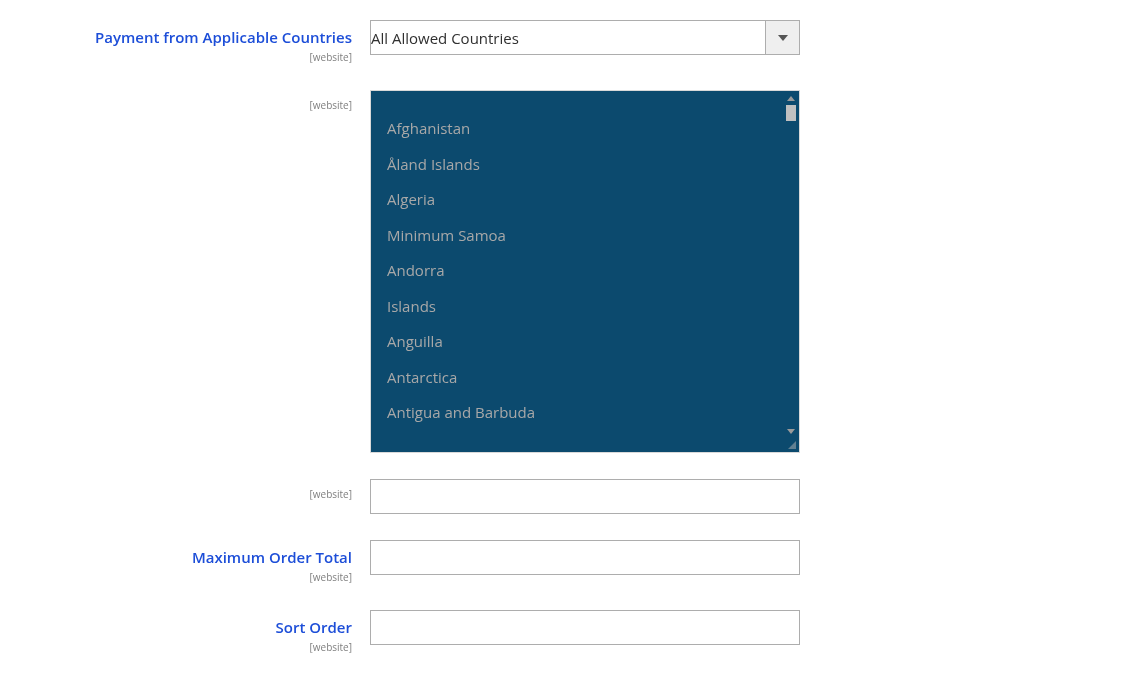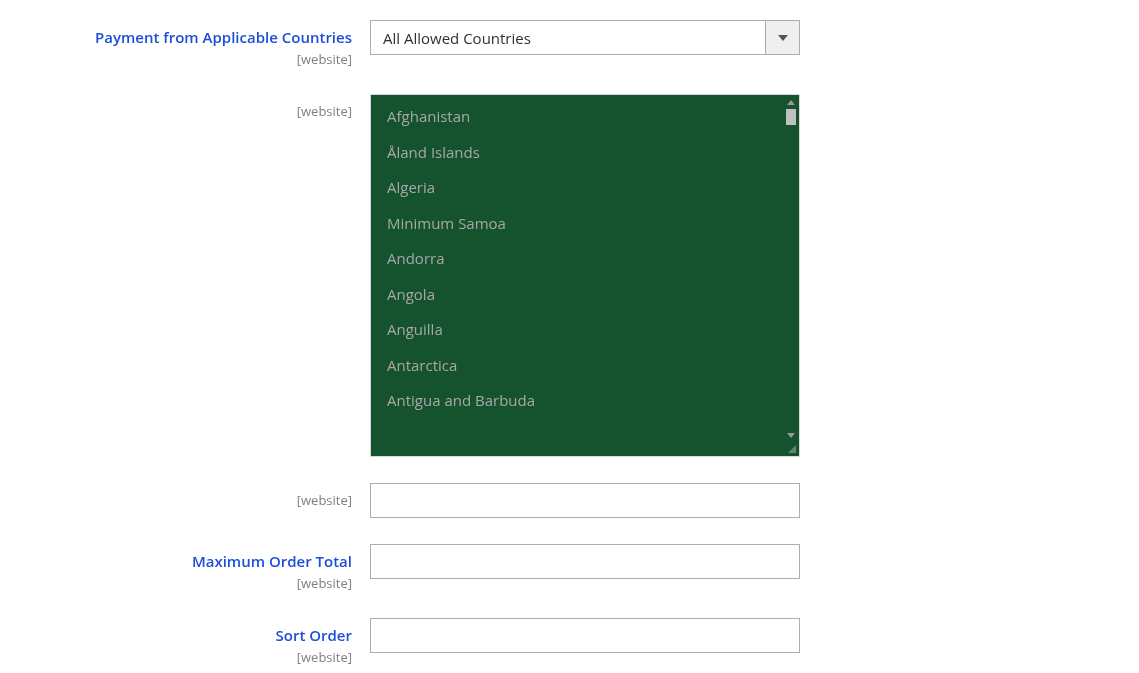--- a/index.html
+++ b/index.html
@@ -23,41 +23,41 @@
     padding-top: 6px;
     flex: 0 0 auto;
   }
   .label-text {
     font-size: 15px;
     font-weight: 600;
     color: #1d4ed8;
     line-height: 1.4;
   }
   .scope {
-    font-size: 13px;
+    font-size: 10px;
     color: #808080;
     display: block;
     margin-top: 2px;
   }
   .field-col {
     width: 430px;
     flex: 0 0 auto;
   }
 
   
   .select-wrap {
     position: relative;
     height: 35px;
   }
   .select-input {
     width: calc(100% - 35px);
     height: 100%;
     border: 1px solid #adadad;
     border-right: none;
-    padding: 0 12px;
+    padding: 0 0;
     font-size: 15px;
     color: #303030;
     display: flex;
     align-items: center;
     float: left;
   }
   .select-arrow-btn {
     width: 35px;
     height: 100%;
     float: left;
@@ -68,22 +68,22 @@
     justify-content: center;
   }
   .select-arrow-btn svg { display:block; }
 
   
   .multiselect-box {
     position: relative;
     width: 100%;
     height: 363px;
     border: 1px solid #d9d9d9;
-    background: #14532d;
-    padding: 4px 0 0 16px;
+    background: #0c4a6e;
+    padding: 20px 0 0 16px;
   }
   .ms-item {
     font-size: 15px;
     color: #a8a8a8;
     line-height: 1.3;
     padding: 8px 0;
   }
   .ms-scrollbar {
     position: absolute;
     right: 0; top: 0; bottom: 14px;
@@ -147,21 +147,21 @@
     <span class="scope">[website]</span>
   </div>
   <div class="field-col">
     <div class="multiselect-box">
       <div id="ms-options">
           <div class="ms-item">Afghanistan</div>
           <div class="ms-item">Åland Islands</div>
           <div class="ms-item">Algeria</div>
           <div class="ms-item">Minimum Samoa</div>
           <div class="ms-item">Andorra</div>
-          <div class="ms-item">Angola</div>
+          <div class="ms-item">Islands</div>
           <div class="ms-item">Anguilla</div>
           <div class="ms-item">Antarctica</div>
           <div class="ms-item">Antigua and Barbuda</div>
         </div>
       <div class="ms-scrollbar">
         <div class="ms-arrow">
           <svg width="8" height="5" viewBox="0 0 8 5">
               <path d="M0 5 L4 0 L8 5 Z" fill="#9a9a9a"></path>
             </svg>
         </div>

